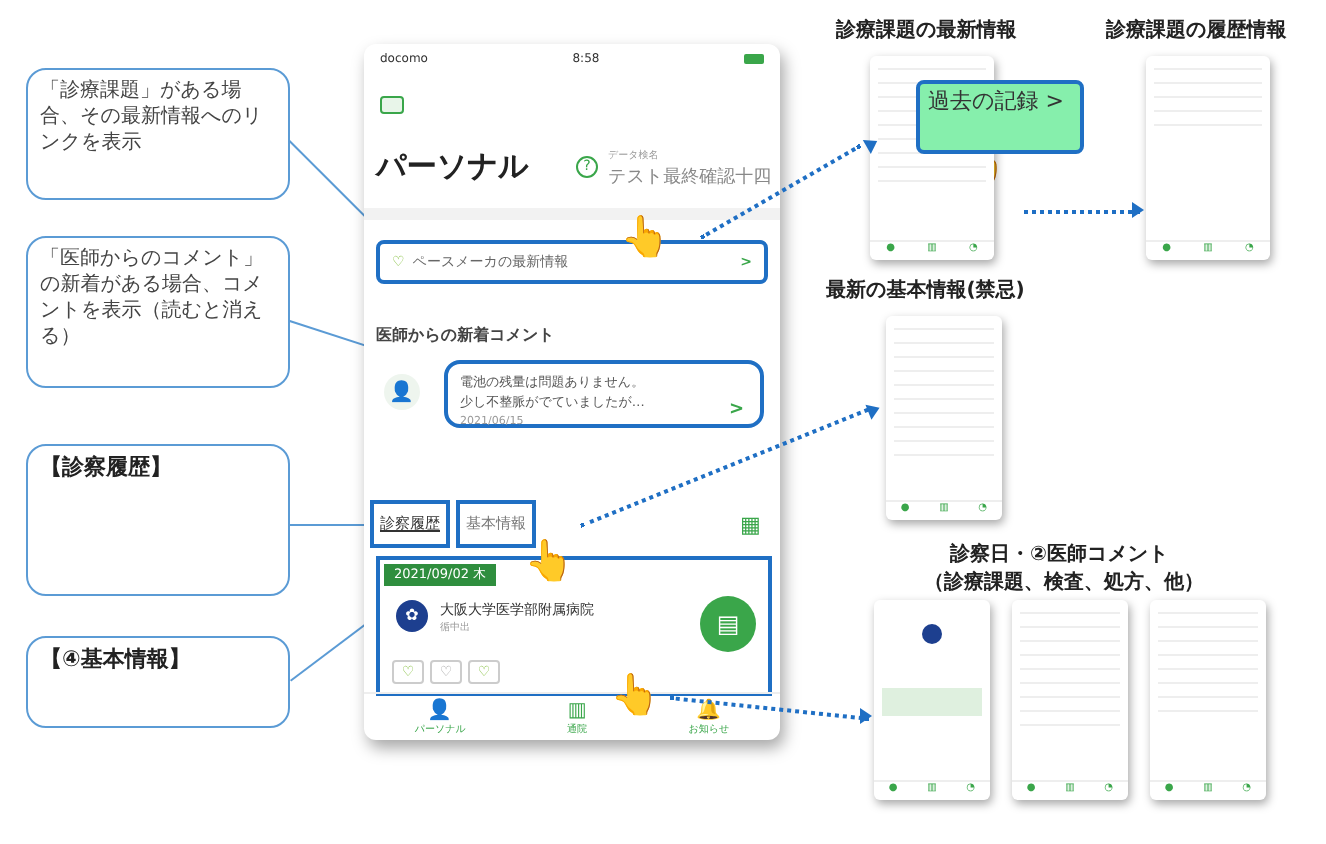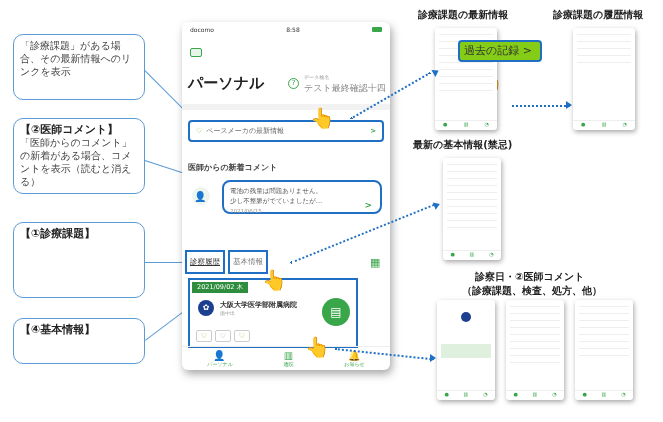--- a/index.html
+++ b/index.html
@@ -17,53 +17,52 @@
 .sep{position:absolute;left:0;right:0;top:82px;height:6px;background:#f2f2f2}
 .pm{position:absolute;left:6px;top:98px;width:196px;height:22px;border:2px solid #1f6fc4;border-radius:4px;display:flex;align-items:center;padding:0 6px;font-size:7px;color:#666}
 .pm .chev{margin-left:auto;color:#3aa64a;font-weight:bold}
 .sect{position:absolute;left:6px;top:140px;font-size:8px;font-weight:bold;color:#444}
 .av{position:absolute;left:10px;top:165px;width:18px;height:18px;border-radius:50%;background:#eef5ee;display:flex;align-items:center;justify-content:center;font-size:10px;color:#3aa64a}
 .bubble{position:absolute;left:40px;top:158px;width:160px;height:34px;border:2px solid #1f6fc4;border-radius:8px;padding:4px 6px;font-size:6.5px;color:#555;line-height:10px}
 .bubble .d{font-size:5.5px;color:#999}
 .bubble .chev{position:absolute;right:8px;top:18px;color:#3aa64a;font-weight:bold;font-size:9px}
 .tab{position:absolute;top:228px;height:24px;border:2px solid #1f6fc4;font-size:7.5px;display:flex;align-items:center;padding:0 3px}
 .grid-ic{position:absolute;left:188px;top:234px;font-size:11px;color:#3aa64a}
-.tl{position:absolute;left:6px;top:256px;width:170px;height:70px;border:2px solid #1f6fc4}
+.tl{position:absolute;left:6px;top:256px;width:198px;height:70px;border:2px solid #1f6fc4}
 .datebar{position:absolute;left:2px;top:2px;background:#2f8e3e;color:#fff;font-size:6.5px;padding:1px 5px}
 .hosp-ic{position:absolute;left:8px;top:20px;width:16px;height:16px;border-radius:50%;background:#1d3f8f;color:#fff;font-size:8px;text-align:center;line-height:16px}
-.hosp{position:absolute;left:30px;top:20px;font-size:7px;font-weight:bold;color:#333}
+.hosp{position:absolute;left:30px;top:20px;font-size:7px;font-weight:normal;color:#333}
 .hosp-s{position:absolute;left:30px;top:30px;font-size:5px;color:#999}
 .fab{position:absolute;right:6px;top:18px;width:28px;height:28px;border-radius:50%;background:#3aa64a;color:#fff;text-align:center;line-height:28px;font-size:12px}
 .chips{position:absolute;left:6px;top:50px;display:flex;gap:3px}
 .chip{width:16px;height:12px;border:1px solid #ccc;border-radius:2px;font-size:7px;text-align:center;line-height:10px;color:#8bc34a}
 .nav{position:absolute;left:0;right:0;bottom:0;height:24px;display:flex;justify-content:space-around;align-items:center;border-top:1px solid #eee}
 .nav div{text-align:center;font-size:5px;color:#3aa64a}
 .nav .ic{font-size:10px;display:block}
 .hand{position:absolute;font-size:20px}
 .mini-h{position:absolute;font-size:10px;font-weight:bold;color:#222}
 .mini{position:absolute;background:#fff;box-shadow:1px 2px 5px rgba(0,0,0,.35);border-radius:3px;overflow:hidden}
 .mini .row{height:7px;border-bottom:1px solid #eee;margin:0 4px}
 .mini .mnav{position:absolute;bottom:0;left:0;right:0;height:10px;border-top:1px solid #eee;display:flex;justify-content:space-around;font-size:5px;color:#3aa64a}
-.pastrec{position:absolute;left:458px;top:40px;width:84px;height:22px;border:2px solid #1f6fc4;border-radius:4px;background:#84cc16;font-size:11px;color:#333;padding-left:4px;line-height:18px}
+.pastrec{position:absolute;left:458px;top:40px;width:84px;height:37px;border:2px solid #1f6fc4;border-radius:4px;background:#86efac;font-size:11px;color:#333;padding-left:4px;line-height:18px}
 .dotline{position:absolute;border-top:2.5px dotted #1f6fc4;transform-origin:0 0}
 .thin{position:absolute;border-top:1px solid #5b9bd5;transform-origin:0 0}
 .arrow{position:absolute;width:0;height:0;border-left:6px solid #1f6fc4;border-top:4px solid transparent;border-bottom:4px solid transparent}
 </style>
 </head>
 <body>
 
 <div class="callout" style="left:13px;top:34px;width:132px;height:66px">
   <div>「診療課題」がある場合、その最新情報へのリンクを表示</div>
 </div>
 <div class="callout" style="left:13px;top:118px;width:132px;height:76px">
-  <div class="ttl">【②医師コメント】</div>
   <div>「医師からのコメント」の新着がある場合、コメントを表示（読むと消える）</div>
 </div>
 <div class="callout" style="left:13px;top:222px;width:132px;height:76px">
-  <div class="ttl">【①診療課題】</div>
+  <div class="ttl">【診察履歴】</div>
 </div>
 <div class="callout" style="left:13px;top:318px;width:132px;height:46px">
   <div class="ttl">【④基本情報】</div>
 </div>
 
 <div class="thin" style="left:145px;top:70px;width:60px;transform:rotate(45deg)"></div>
 <div class="thin" style="left:145px;top:160px;width:80px;transform:rotate(18deg)"></div>
 <div class="thin" style="left:145px;top:262px;width:40px"></div>
 <div class="thin" style="left:145px;top:340px;width:120px;transform:rotate(-37deg)"></div>
 

